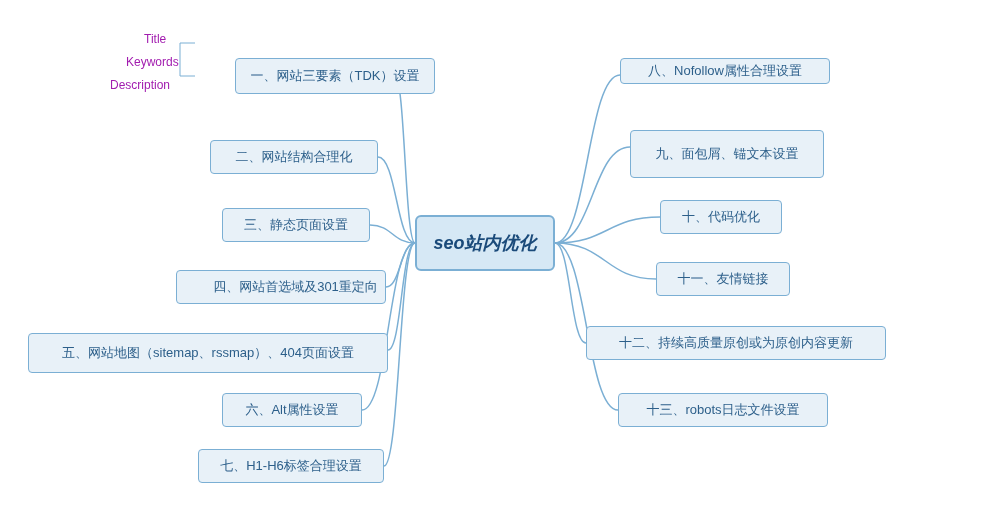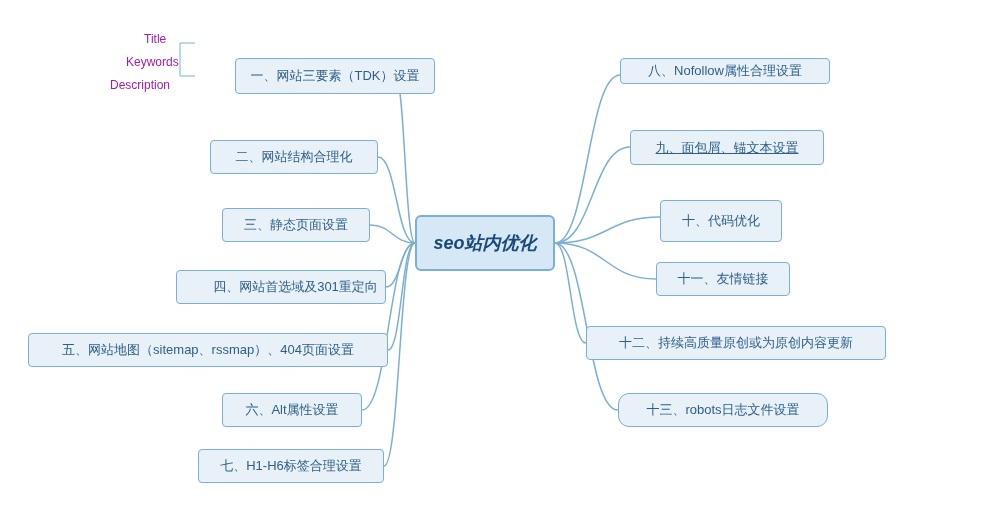--- a/index.html
+++ b/index.html
@@ -81,46 +81,46 @@
 </div>
 <div class="node-box" id="node-n2" style="left:210px; top:140px; width:168px; height:34px;">
   <span>二、网站结构合理化</span>
 </div>
 <div class="node-box" id="node-n3" style="left:222px; top:208px; width:148px; height:34px;">
   <span>三、静态页面设置</span>
 </div>
 <div class="node-box" id="node-n4" style="left:176px; top:270px; width:210px; height:34px;padding-left:37px;">
   <span>四、网站首选域及301重定向</span>
 </div>
-<div class="node-box" id="node-n5" style="left:28px; top:333px; width:360px; height:34px;">
+<div class="node-box" id="node-n5" style="left:28px; top:333px; width:360px; height:40px;">
   <span>五、网站地图（sitemap、rssmap）、404页面设置</span>
 </div>
 <div class="node-box" id="node-n6" style="left:222px; top:393px; width:140px; height:34px;">
   <span>六、Alt属性设置</span>
 </div>
 <div class="node-box" id="node-n7" style="left:198px; top:449px; width:186px; height:34px;">
   <span>七、H1-H6标签合理设置</span>
 </div>
 
 <div class="node-box" id="node-n8" style="left:620px; top:58px; width:210px; height:26px;">
   <span>八、Nofollow属性合理设置</span>
 </div>
-<div class="node-box" id="node-n9" style="left:630px; top:130px; width:194px; height:35px;text-decoration:underline;">
+<div class="node-box" id="node-n9" style="left:630px; top:130px; width:194px; height:48px;">
   <span>九、面包屑、锚文本设置</span>
 </div>
-<div class="node-box" id="node-n10" style="left:660px; top:200px; width:122px; height:42px;">
+<div class="node-box" id="node-n10" style="left:660px; top:200px; width:122px; height:34px;">
   <span>十、代码优化</span>
 </div>
 <div class="node-box" id="node-n11" style="left:656px; top:262px; width:134px; height:34px;">
   <span>十一、友情链接</span>
 </div>
 <div class="node-box" id="node-n12" style="left:586px; top:326px; width:300px; height:34px;">
   <span>十二、持续高质量原创或为原创内容更新</span>
 </div>
-<div class="node-box" id="node-n13" style="left:618px; top:393px; width:210px; height:34px;border-radius:11px;">
+<div class="node-box" id="node-n13" style="left:618px; top:393px; width:210px; height:34px;">
   <span>十三、robots日志文件设置</span>
 </div>
 
 <div class="label-small" style="left:144px; top:32px;">
   <span>Title</span>
 </div>
 <div class="label-small" style="left:126px; top:55px;">
   <span>Keywords</span>
 </div>
 <div class="label-small" style="left:110px; top:78px;">

